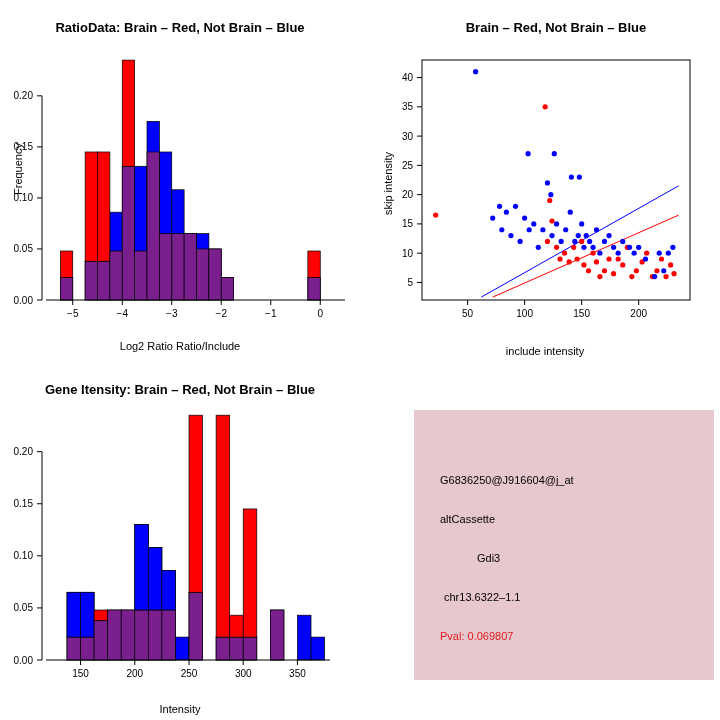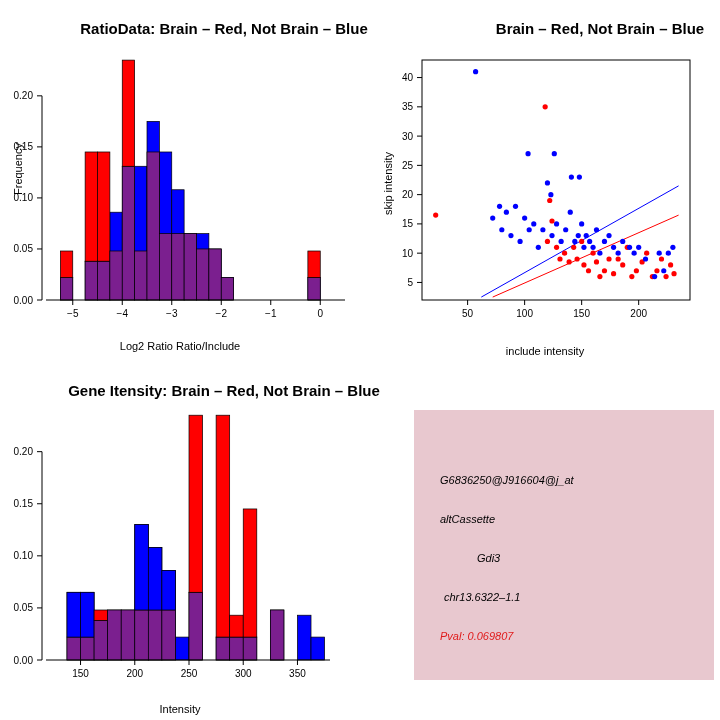--- a/index.html
+++ b/index.html
@@ -1,31 +1,30 @@
 <!DOCTYPE html>
 <html><head>
 <meta charset="utf-8">
 <style>
   html,body{margin:0;padding:0;}
   body{width:720px;height:720px;background:#ffffff;font-family:"Liberation Sans",sans-serif;overflow:hidden;}
   #root{position:relative;width:720px;height:720px;}
   .panel{position:absolute;}
   .ptitle{
-    position:absolute;text-align:center;font-weight:bold;font-size:15px;color:#000;
+    position:absolute;text-align:center;font-weight:bold;font-size:13px;color:#000;
     white-space:nowrap;
-    padding-left:44px;
   }
   .axlabel{position:absolute;font-size:11px;color:#000;white-space:nowrap;text-align:center;}
   .ylabel{position:absolute;font-size:11px;color:#000;white-space:nowrap;
     transform-origin:left top;transform:rotate(-90deg);}
   svg{display:block;}
   .infobox{
     position:absolute;background:#e8c8cf;
   }
-  .infoline{position:absolute;font-size:11px;color:#000;white-space:nowrap;font-style:italic;}
+  .infoline{position:absolute;font-size:11px;color:#000;white-space:nowrap;}
   .infoline.pval{color:#e01b1b;}
 </style>
 </head>
 <body>
 
 <div id="root">
 
   <div class="panel" style="left:0;top:0;width:360px;height:360px;">
     <div class="ptitle" style="left:0;top:20px;width:360px;">RatioData: Brain – Red, Not Brain – Blue</div>
     <svg id="svg-hist-ratio" width="360" height="360">

